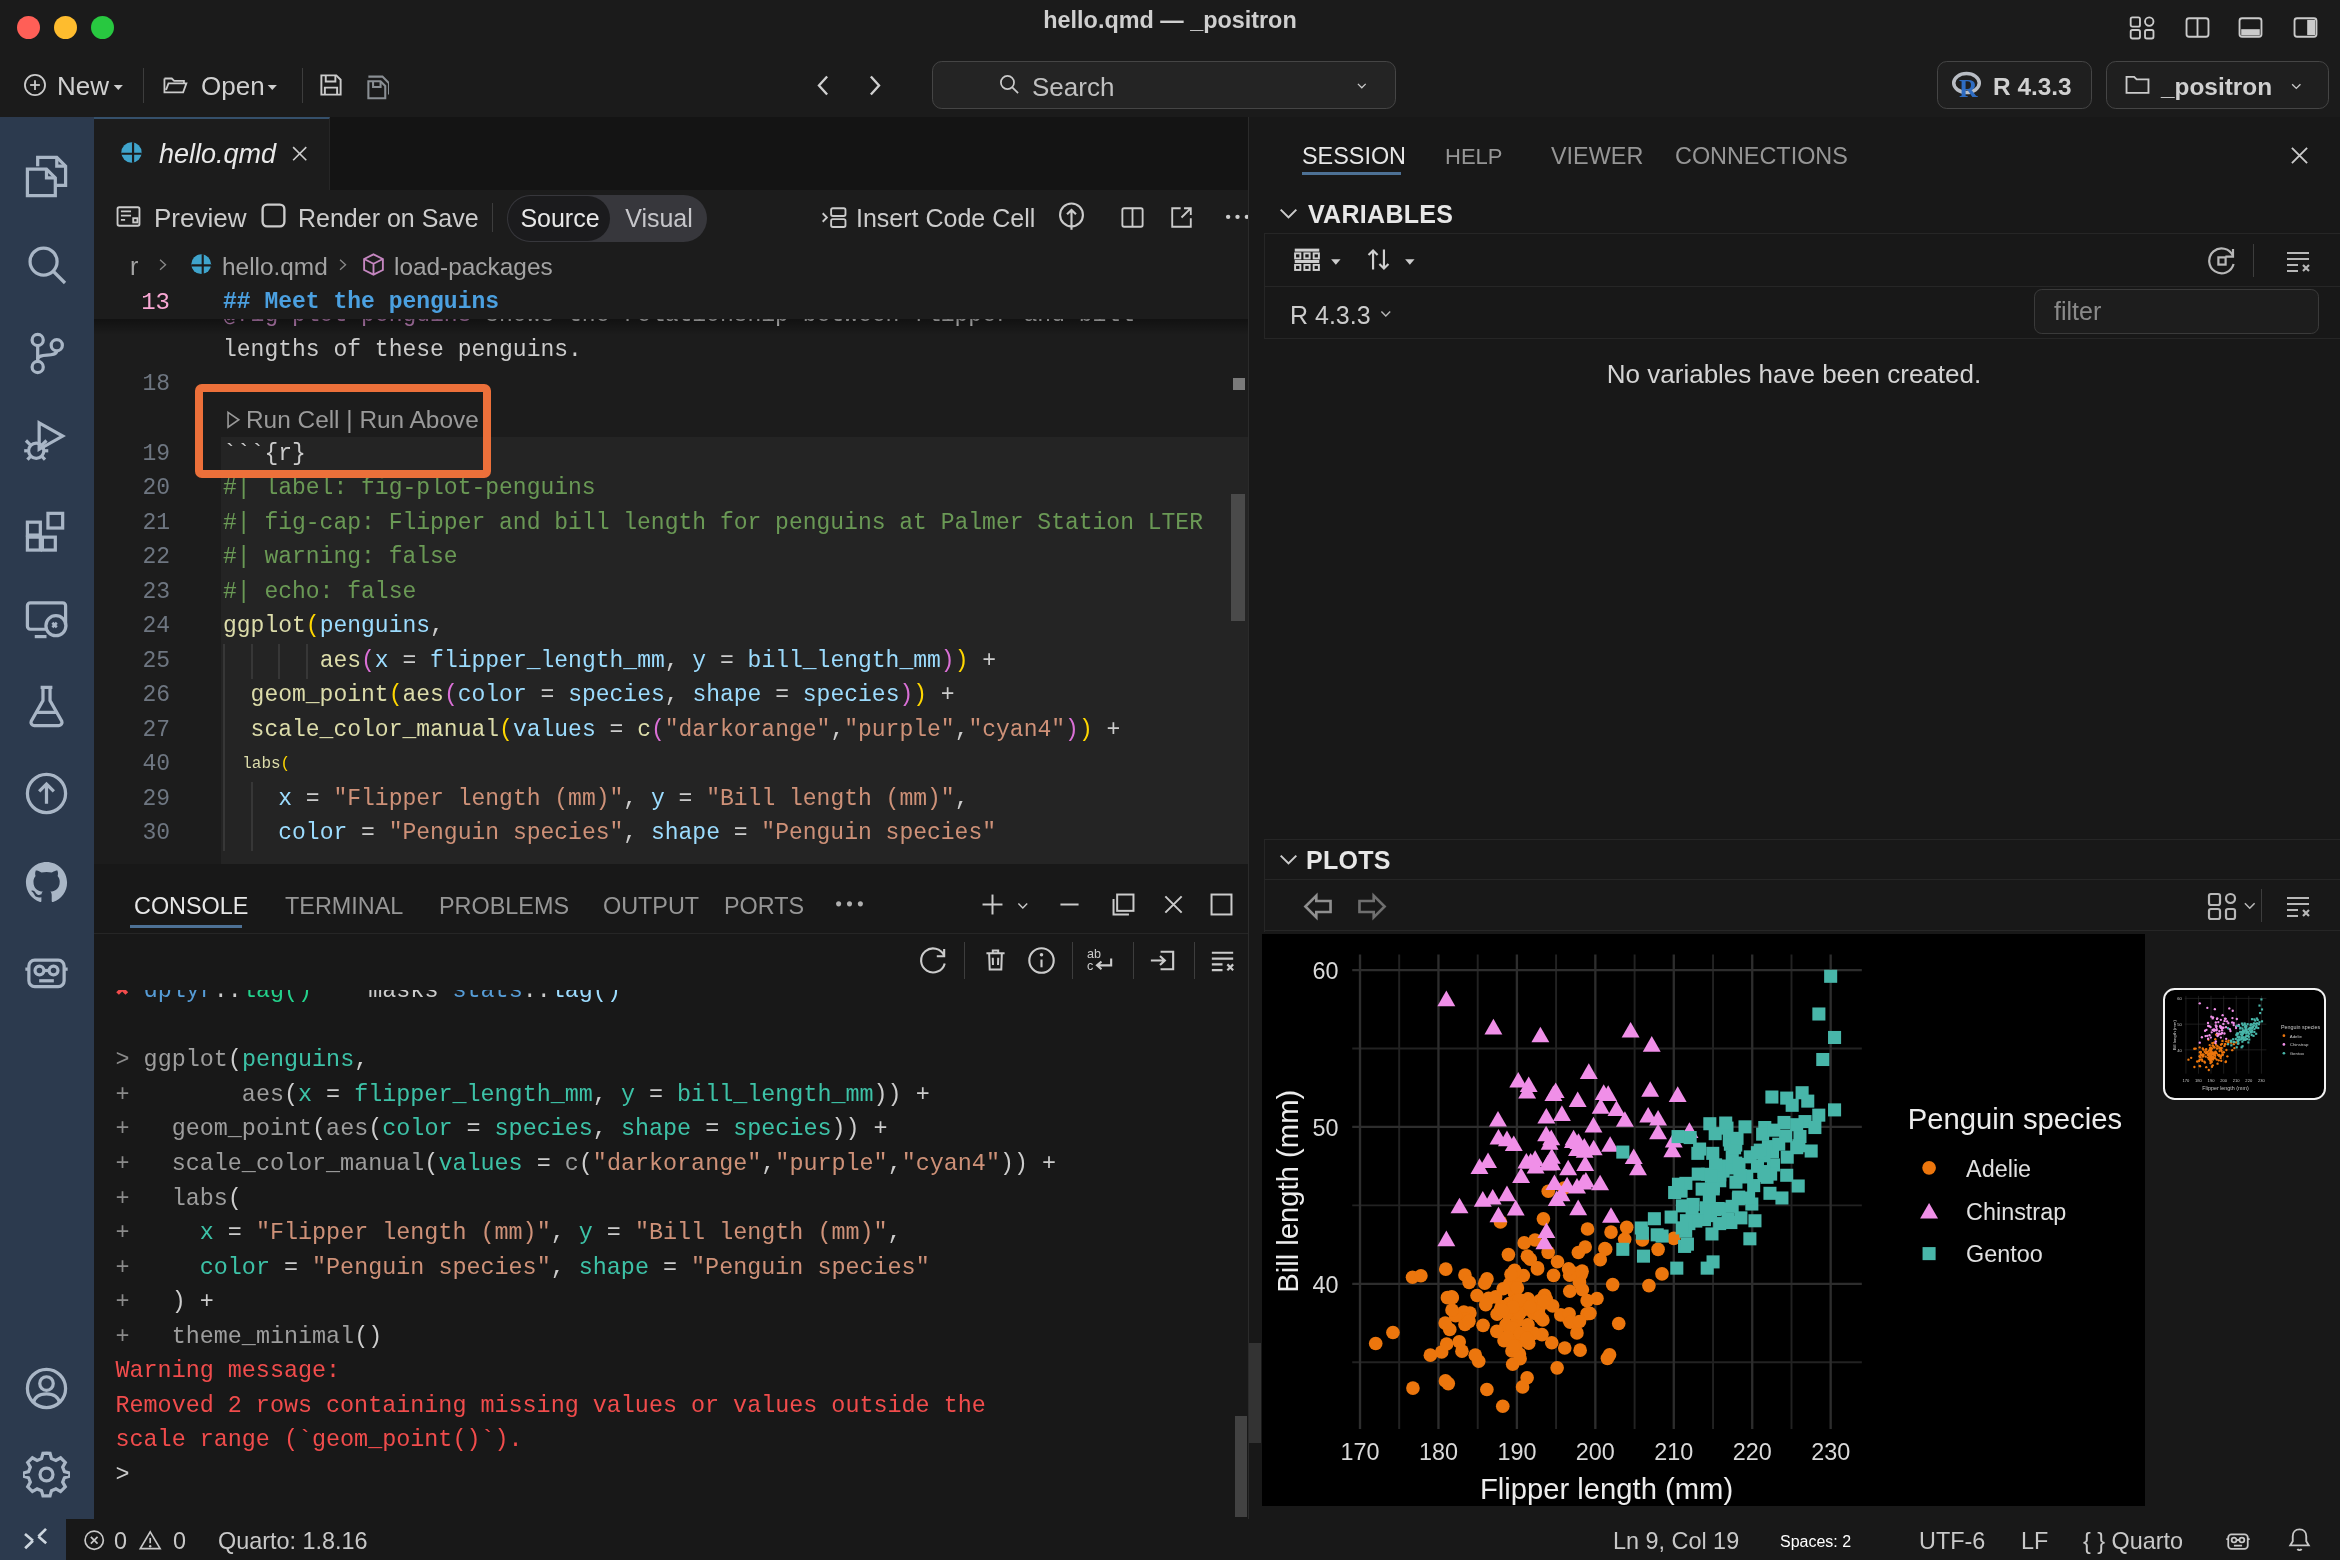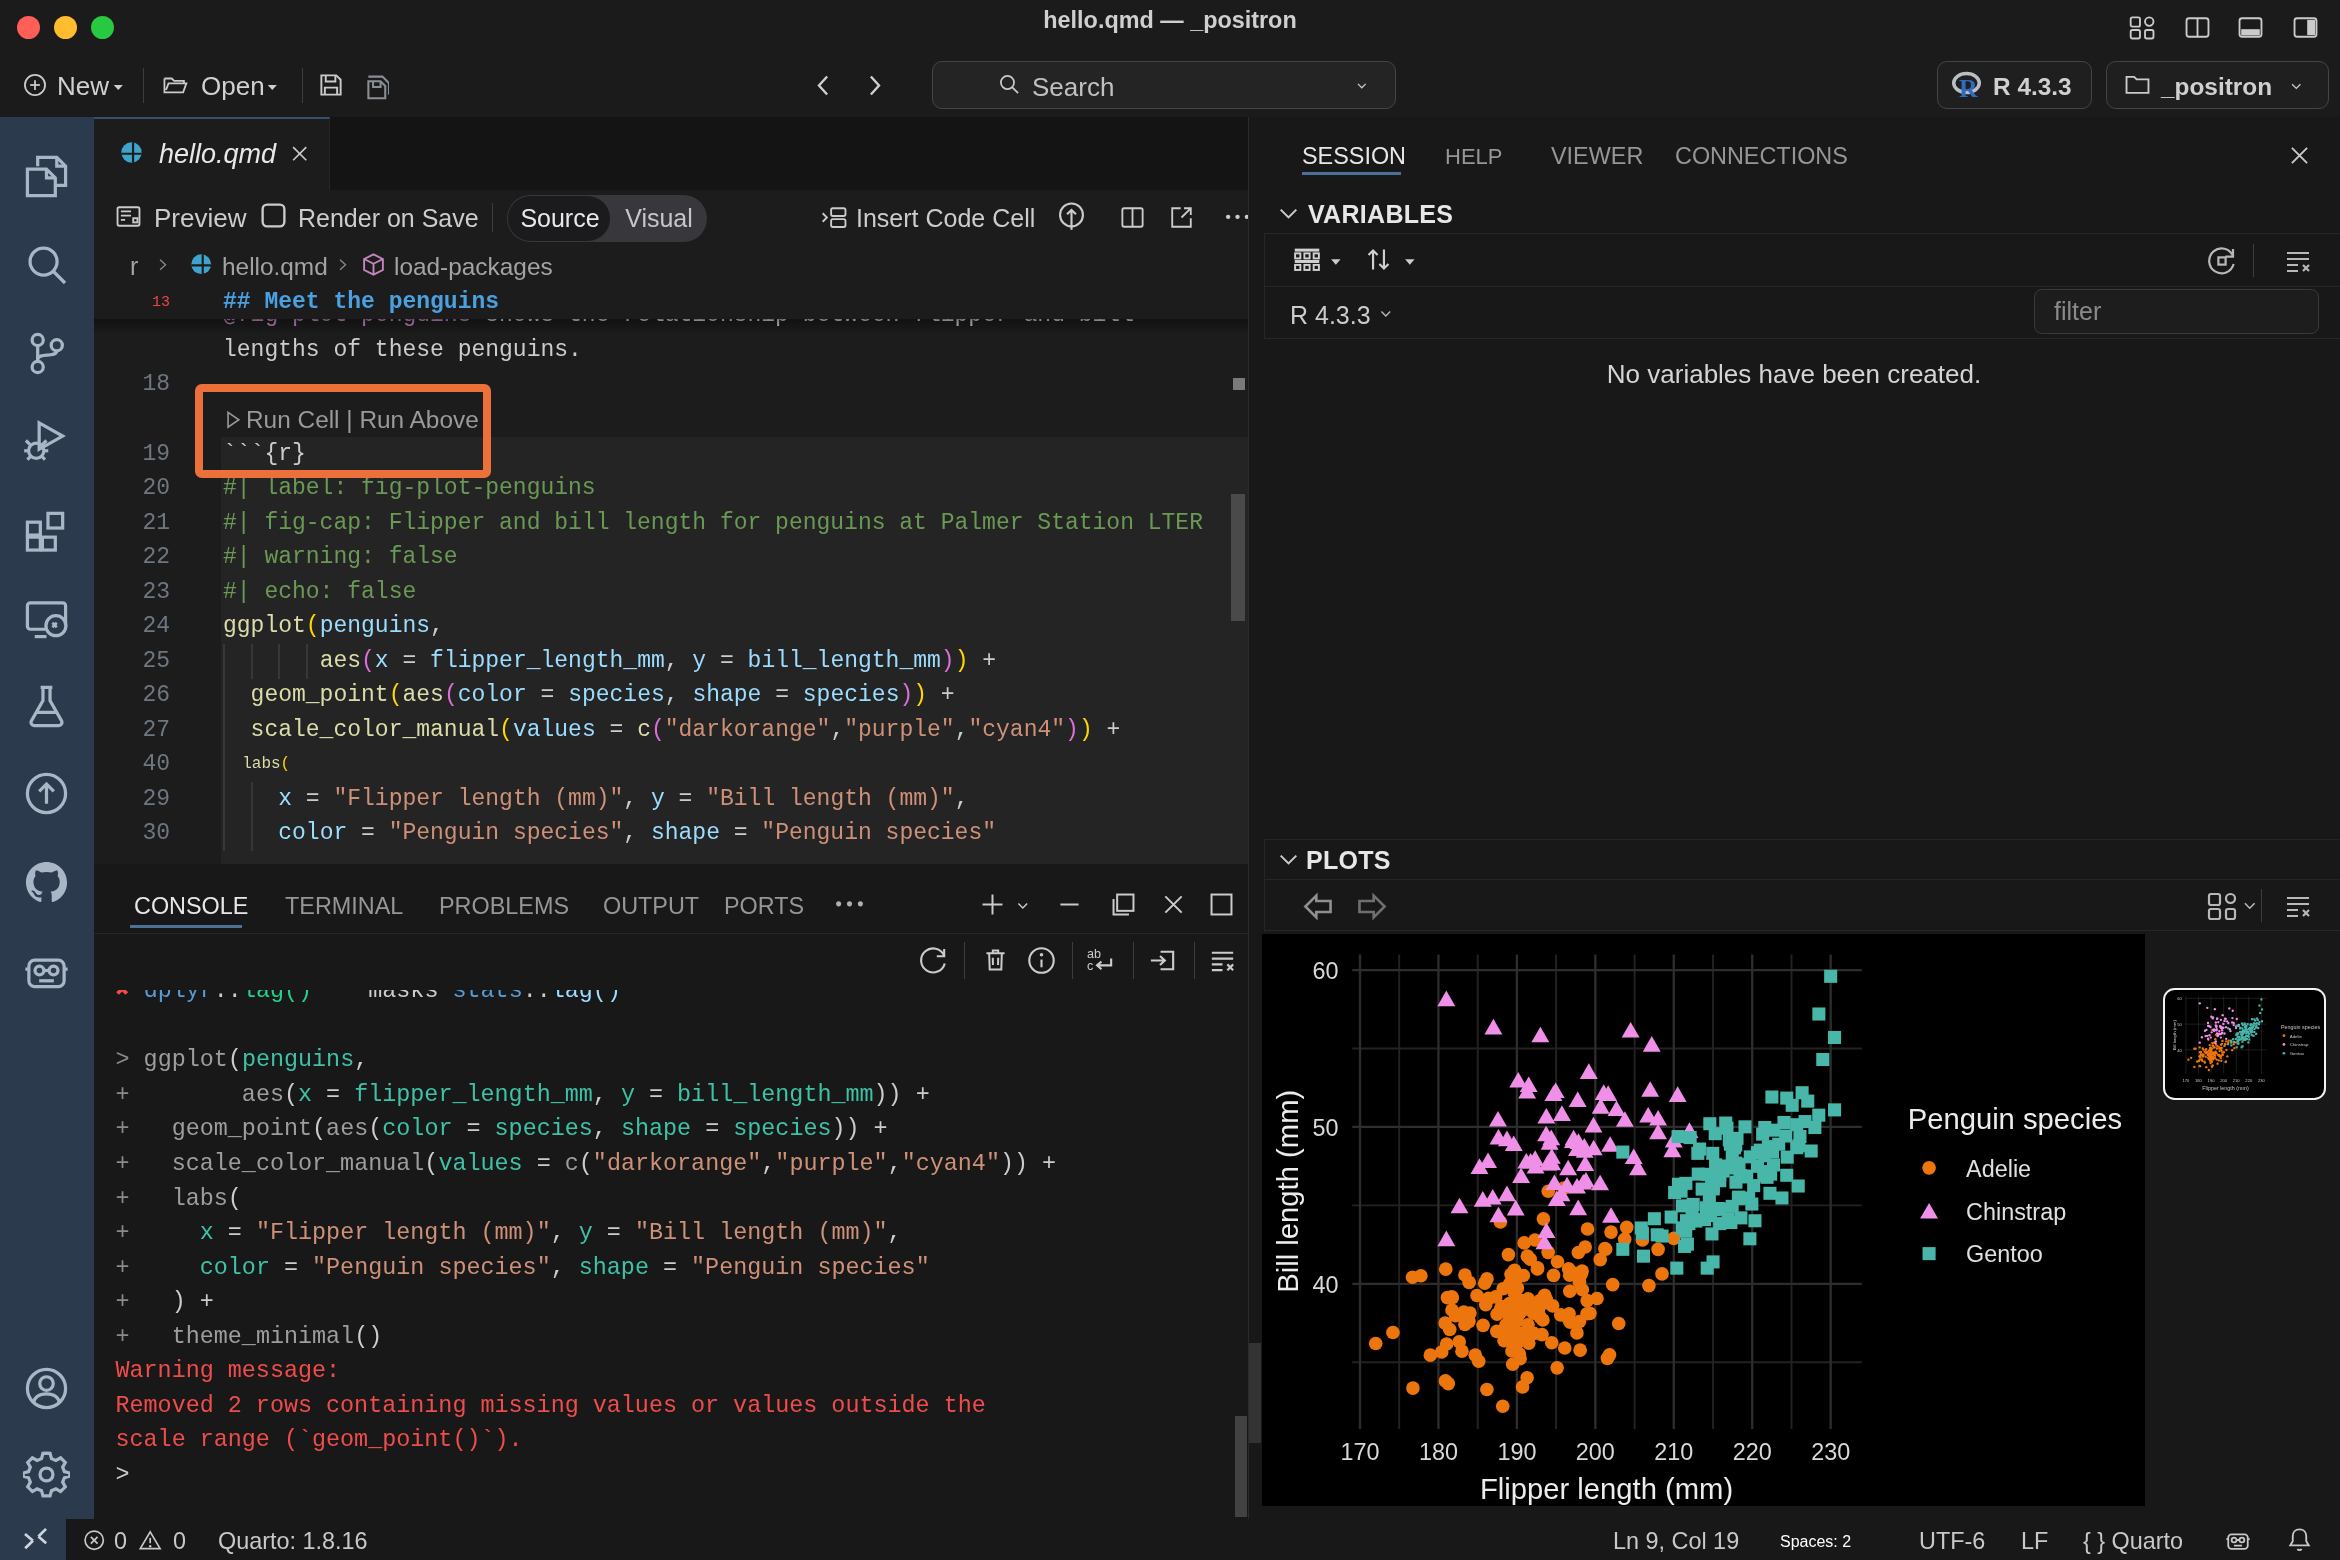--- a/index.html
+++ b/index.html
@@ -264,21 +264,21 @@
 <div class="abs mono" style="left:98px;top:782px;width:72px;height:35px;font-size:23px;line-height:35px;color:#6e7681;text-align:right;">29</div>
 <div class="abs mono" style="left:223px;top:782px;height:35px;font-size:23px;line-height:35px;white-space:pre;color:#cccccc;">    <span style="color:#9CDCFE">x</span> = <span style="color:#CE9178">"Flipper length (mm)"</span><span style="color:#cccccc">,</span> <span style="color:#9CDCFE">y</span> = <span style="color:#CE9178">"Bill length (mm)"</span><span style="color:#cccccc">,</span></div>
 <div class="abs" style="left:223px;top:782px;width:2px;height:35px;background:#373737;"></div>
 <div class="abs" style="left:251px;top:782px;width:2px;height:35px;background:#373737;"></div>
 <div class="abs mono" style="left:98px;top:816px;width:72px;height:35px;font-size:23px;line-height:35px;color:#6e7681;text-align:right;">30</div>
 <div class="abs mono" style="left:223px;top:816px;height:35px;font-size:23px;line-height:35px;white-space:pre;color:#cccccc;">    <span style="color:#9CDCFE">color</span> = <span style="color:#CE9178">"Penguin species"</span><span style="color:#cccccc">,</span> <span style="color:#9CDCFE">shape</span> = <span style="color:#CE9178">"Penguin species"</span></div>
 <div class="abs" style="left:223px;top:816px;width:2px;height:35px;background:#373737;"></div>
 <div class="abs" style="left:251px;top:816px;width:2px;height:35px;background:#373737;"></div>
 <div class="abs" style="left:94px;top:285px;width:1155px;height:34px;background:#1c1c1c;"></div>
 <div class="abs" style="left:94px;top:319px;width:1155px;height:15.6px;background:linear-gradient(to bottom, rgba(0,0,0,0.38), rgba(0,0,0,0));"></div>
-<div class="abs mono" style="left:98px;top:285px;width:72px;height:35px;font-size:15px;line-height:35px;color:#ef4444;text-align:right;">13</div>
+<div class="abs mono" style="left:98px;top:285px;width:72px;height:35px;font-size:24px;line-height:35px;color:#f9a8d4;text-align:right;">13</div>
 <div class="abs mono" style="left:223px;top:285px;height:35px;font-size:23px;line-height:35px;white-space:pre;color:#4BA0E0;font-weight:bold;">## Meet the penguins</div>
 <div class="abs" style="left:1231px;top:494px;width:13.7px;height:127px;background:#4a4a4a;"></div>
 <div class="abs" style="left:1233px;top:378px;width:11.7px;height:11.7px;background:#7a7a7a;"></div>
 <div class="abs" style="left:195px;top:384px;width:296px;height:94px;border:8.8px solid #EC703A;border-radius:6.8px;box-sizing:border-box;"></div>
 <div class="abs" style="left:94px;top:864px;width:1155px;height:655px;background:#181818;"></div>
 <div class="abs" style="left:134px;top:892px;font-size:23.4px;color:#e7e7e7;font-weight:normal;line-height:29px;white-space:pre;">CONSOLE</div>
 <div class="abs" style="left:285px;top:892px;font-size:23.4px;color:#969696;font-weight:normal;line-height:29px;white-space:pre;">TERMINAL</div>
 <div class="abs" style="left:439px;top:892px;font-size:23.4px;color:#969696;font-weight:normal;line-height:29px;white-space:pre;">PROBLEMS</div>
 <div class="abs" style="left:603px;top:892px;font-size:23.4px;color:#969696;font-weight:normal;line-height:29px;white-space:pre;">OUTPUT</div>
 <div class="abs" style="left:724px;top:892px;font-size:23.4px;color:#969696;font-weight:normal;line-height:29px;white-space:pre;">PORTS</div>

